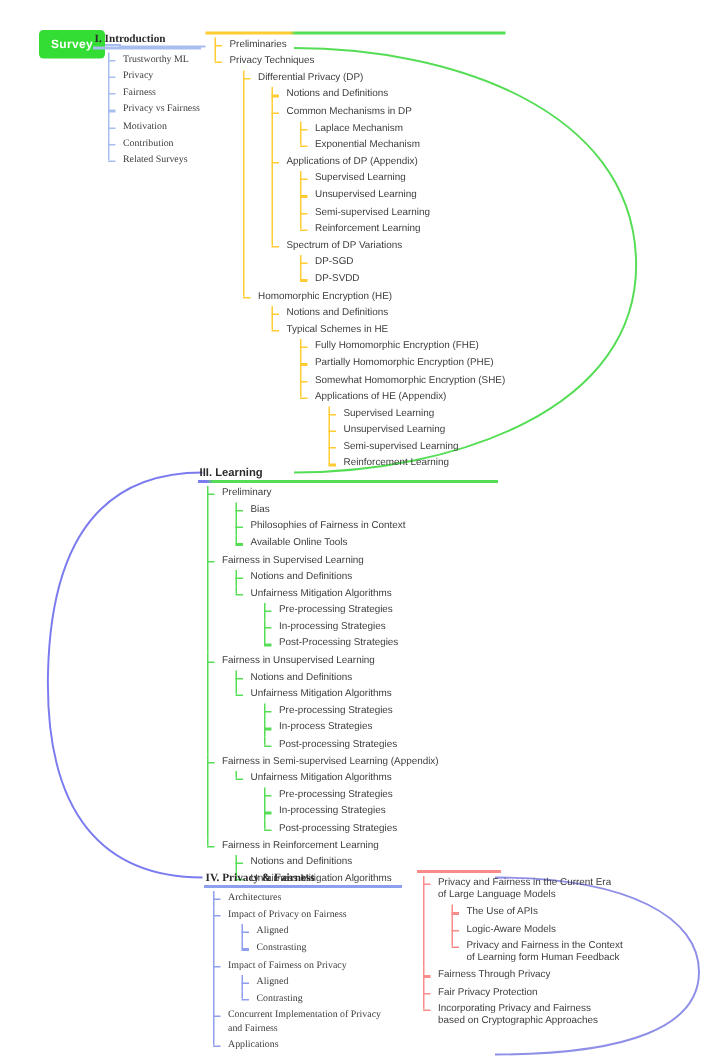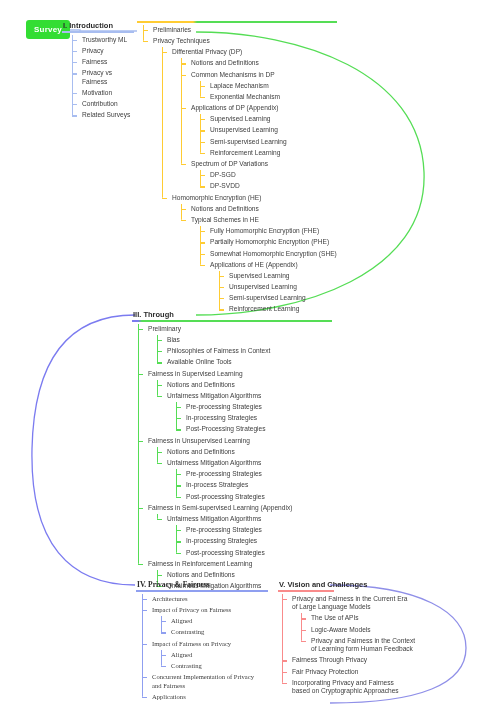--- a/index.html
+++ b/index.html
@@ -125,21 +125,21 @@
   </svg>
 
   <svg class="curves" viewBox="0 0 479 707" preserveAspectRatio="none">
     <path d="M 70 18 L 80 18 L 80 19 L 137 19" fill="none" stroke="#a8bdf0" stroke-width="1.4"></path>
   </svg>
 
   <div class="root-node" style="background: rgb(51, 221, 51); color: rgb(255, 255, 255);">
     <span>Survey</span>
   </div>
 
-  <div class="section" style="left:62px; top:9px; width:72px;">
+  <div class="section" style="left:62px; top:9px; width:72px;font-family:Liberation Serif, serif;">
     <div class="sec-title">I. Introduction</div>
     <div class="sec-underline" style="background:#a8bdf0;"></div>
     <ul class="tree" style="--lc:#a8bdf0; margin-top:2px; margin-left:10px;">
       <li class="node">
           <span class="elbow"></span>
           <span class="lbl">Trustworthy ML</span>
         </li>
       <li class="node">
           <span class="elbow"></span>
           <span class="lbl">Privacy</span>
@@ -287,21 +287,21 @@
                 </ul>
               </li>
             </ul>
           </li>
         </ul>
       </li>
     </ul>
   </div>
 
   <div class="section" style="left:132px; top:298px; width:200px;">
-    <div class="sec-title">III. Through</div>
+    <div class="sec-title">III. Learning</div>
     <div class="sec-underline" style="background:linear-gradient(to right,#7b7bf0 0%,#7b7bf0 3%,#55dd55 5%,#55dd55 100%);"></div>
     <ul class="tree" style="--lc:#55dd55; margin-top:2px; margin-left:6px;">
       <li class="node">
         <span class="elbow"></span>
         <span class="lbl">Preliminary</span>
         <ul>
           <li class="node">
               <span class="elbow"></span>
               <span class="lbl">Bias</span>
             </li>
@@ -453,21 +453,20 @@
           <span class="lbl">Concurrent Implementation of Privacy and Fairness</span>
         </li>
       <li class="node">
           <span class="elbow"></span>
           <span class="lbl">Applications</span>
         </li>
     </ul>
   </div>
 
   <div class="section" style="left:278px; top:568px; width:150px;">
-    <div class="sec-title">V. Vision and Challenges</div>
     <div class="sec-underline" style="background:#f98b8b; width:56px;"></div>
     <ul class="tree" style="--lc:#f98b8b; margin-top:2px; margin-left:4px;">
       <li class="node wrap" style="width:130px;">
         <span class="elbow"></span>
         <span class="lbl">Privacy and Fairness in the Current Era of Large Language Models</span>
         <ul>
           <li class="node">
               <span class="elbow"></span>
               <span class="lbl">The Use of APIs</span>
             </li>

